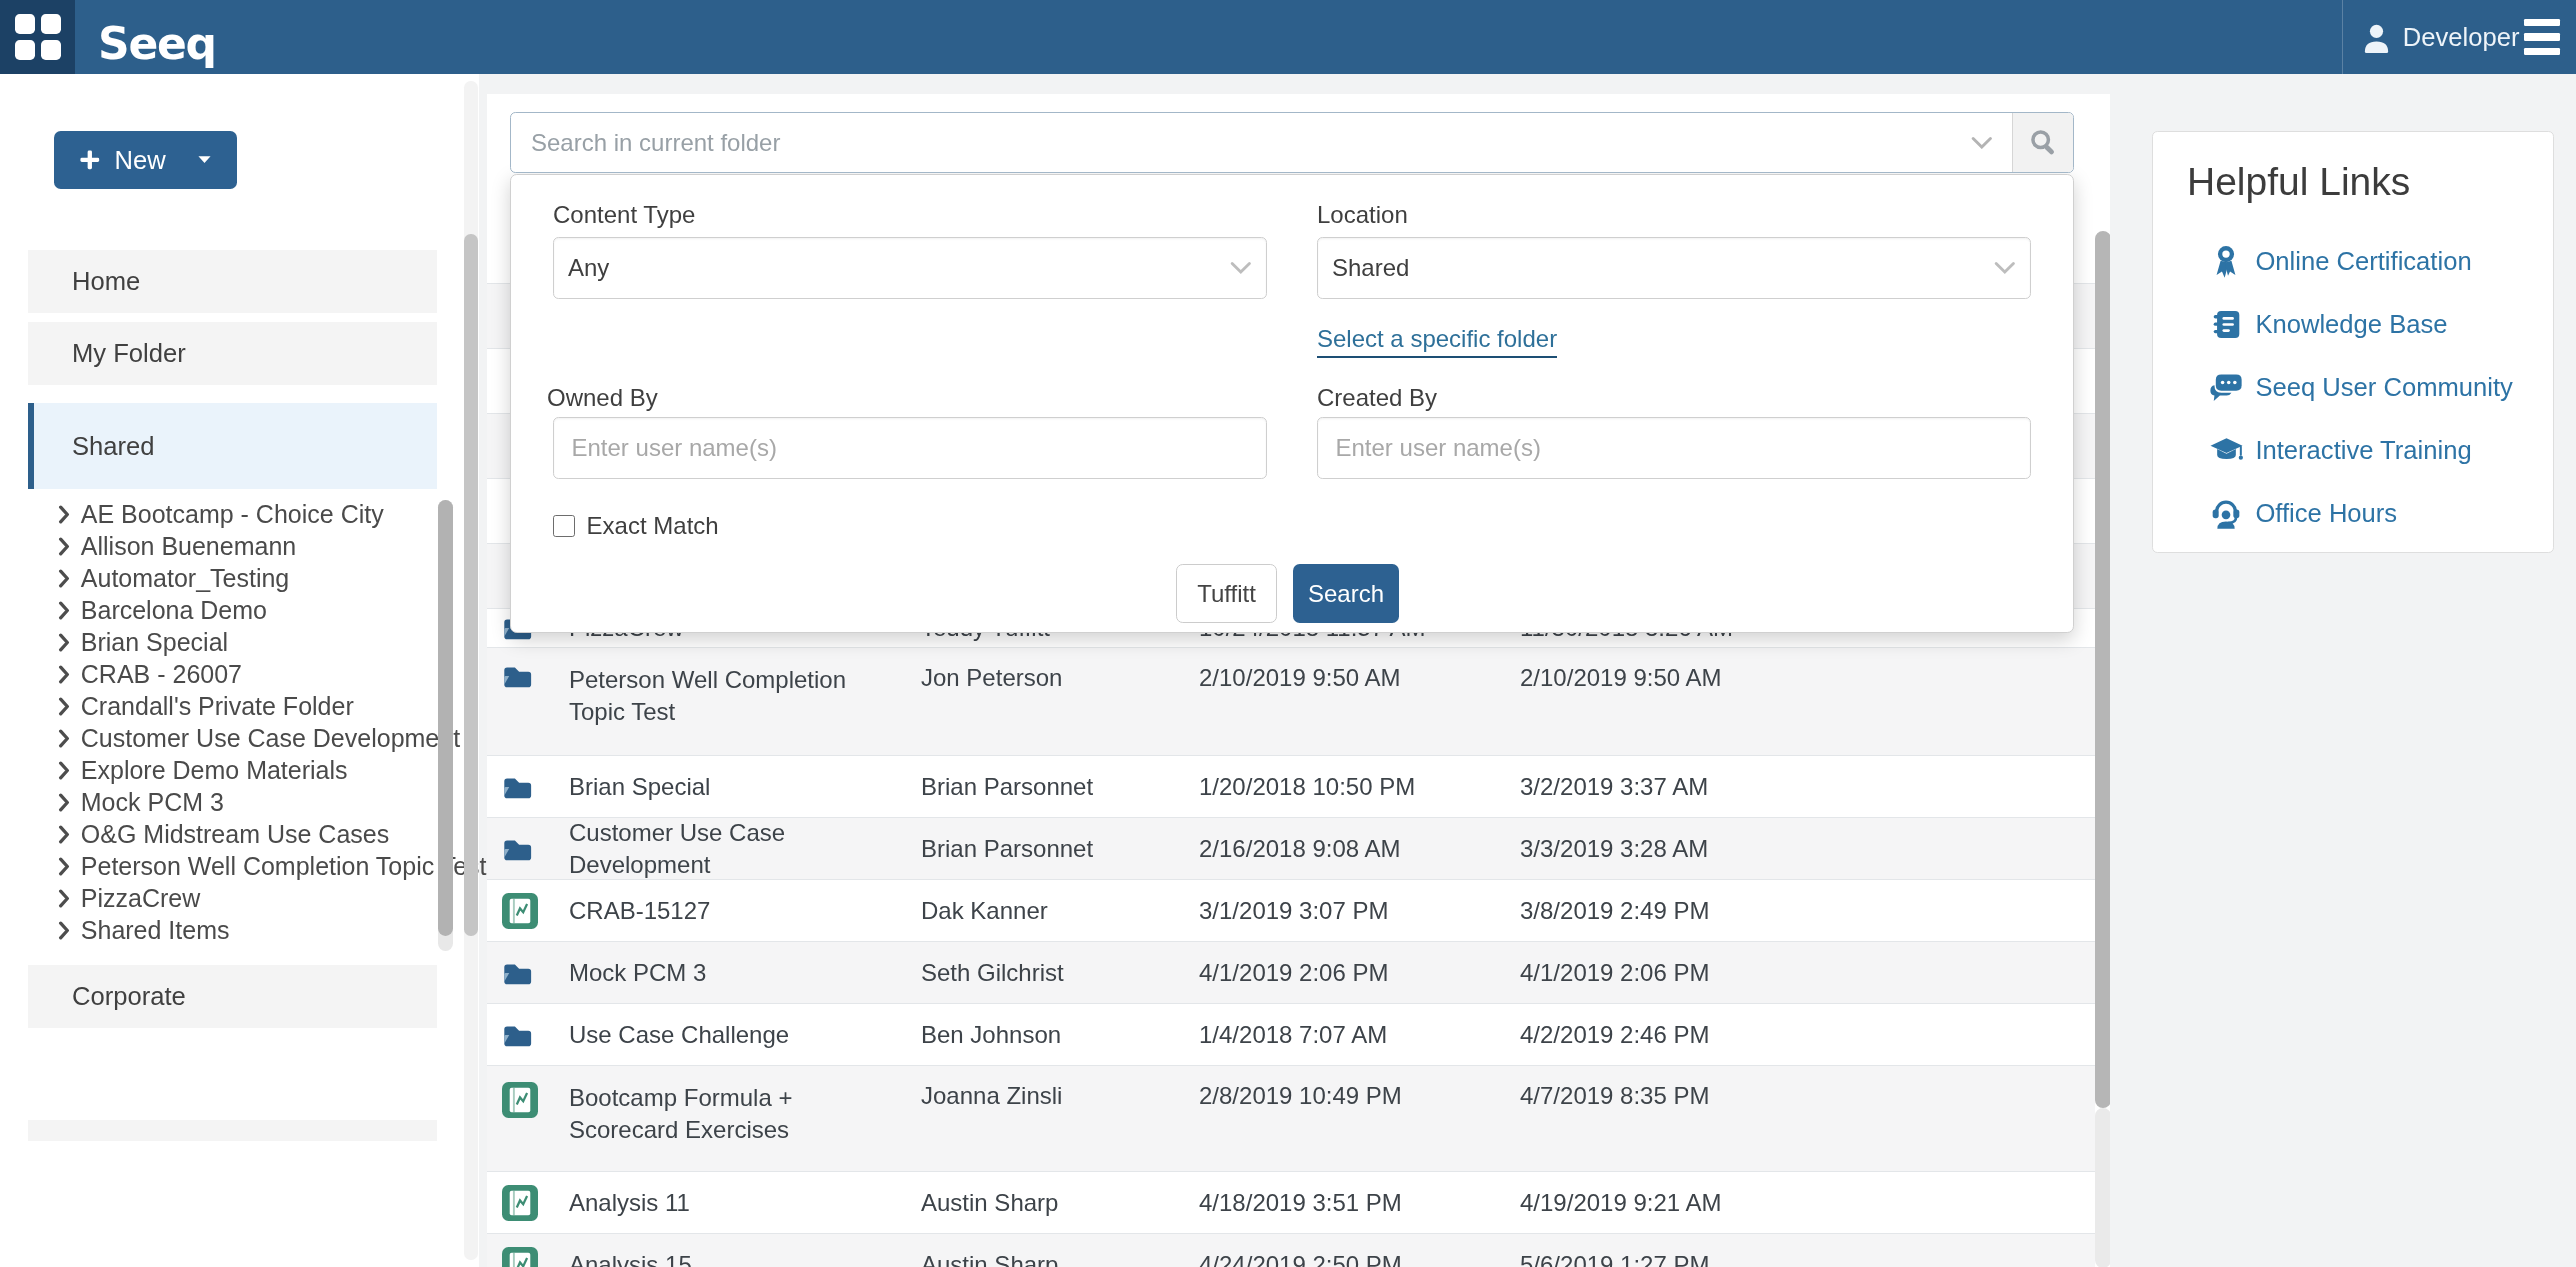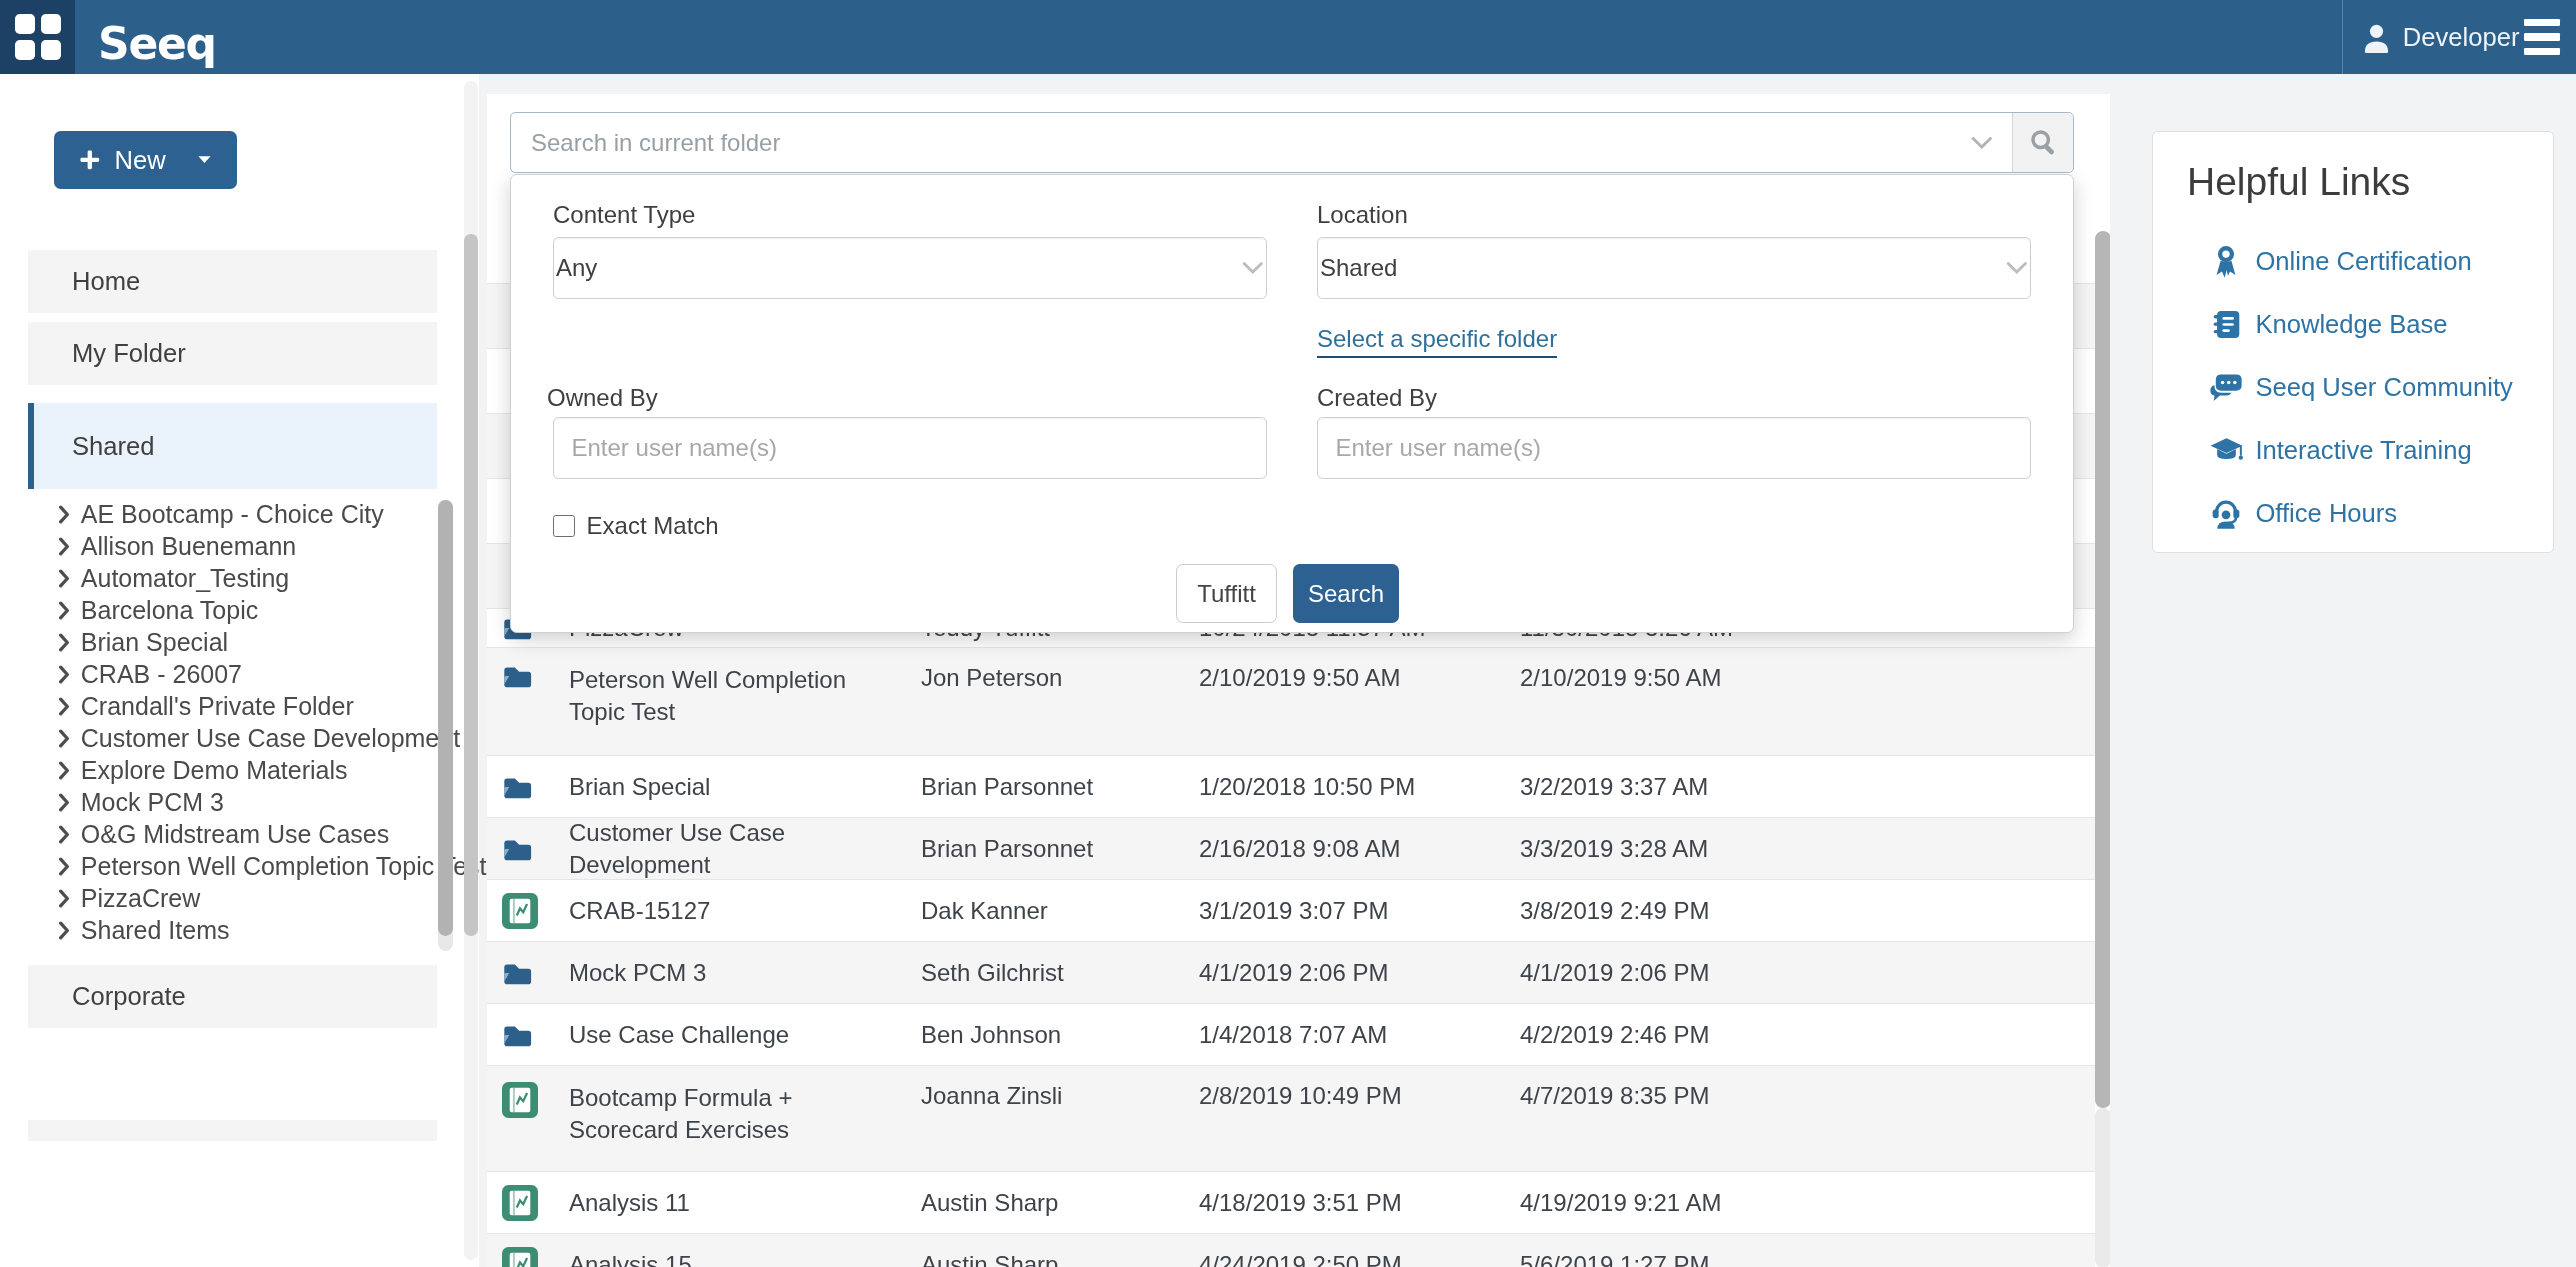--- a/index.html
+++ b/index.html
@@ -59,21 +59,21 @@
   
   .search-bar { position:absolute; left:510px; top:112px; width:1564px; height:61px; background:#fff; border:1.3px solid #a3b7c8; border-radius:5.4px; display:flex; align-items:stretch; z-index:30; overflow:hidden; }
   .search-input { flex:1; border:none; outline:none; font-size:24px; color:#3d4349; padding:0 20px; font-family:inherit; background:transparent; }
   .search-input::placeholder { color:#98a0a6; }
   .search-chevron { display:flex; align-items:center; padding-right:19px; cursor:pointer; }
   .search-btn { width:61px; background:#f2f2f2; border-left:1.3px solid #d6d6d6; display:flex; align-items:center; justify-content:center; cursor:pointer; }
   .panel { position:absolute; left:510px; top:174px; width:1564px; height:459px; background:#fff; border:1.3px solid #d0d0d0; border-radius:6.7px; box-shadow:0 6.7px 19px rgba(0,0,0,0.18); z-index:25; }
   .p-label { position:absolute; font-size:24px; color:#3f3f3f; }
   .l-ct { left:42px; top:25.6px; } .l-loc { left:806px; top:25.6px; }
   .l-own { left:36px; top:209px; } .l-cre { left:806px; top:209px; }
-  .p-select { position:absolute; width:714px; height:62px; border:1.3px solid #cfcfcf; border-radius:5.4px; background:#fff; display:flex; align-items:center; justify-content:space-between; padding:0 2px; font-size:24px; color:#3f3f3f; cursor:pointer; box-shadow:inset 0 1.3px 2px rgba(0,0,0,0.05); }
+  .p-select { position:absolute; width:714px; height:62px; border:1.3px solid #cfcfcf; border-radius:5.4px; background:#fff; display:flex; align-items:center; justify-content:space-between; padding:0 14px; font-size:24px; color:#3f3f3f; cursor:pointer; box-shadow:inset 0 1.3px 2px rgba(0,0,0,0.05); }
   .s-ct { left:42px; top:62px; } .s-loc { left:806px; top:62px; }
   .p-input { position:absolute; width:714px; height:62px; border:1.3px solid #cfcfcf; border-radius:5.4px; font-size:24px; color:#3f3f3f; padding:0 17.5px; outline:none; font-family:inherit; box-shadow:inset 0 1.3px 2px rgba(0,0,0,0.05); }
   .p-input::placeholder { color:#a8a8a8; }
   .i-own { left:42px; top:242px; } .i-cre { left:806px; top:242px; }
   .folder-link { position:absolute; left:806px; top:150px; font-size:24px; color:#2e7099; border-bottom:2px solid #1d4f74; padding-bottom:2.7px; cursor:pointer; }
   .exact { position:absolute; left:42px; top:337px; display:flex; align-items:center; gap:12px; }
   .exact input { appearance:none; -webkit-appearance:none; width:21.6px; height:21.6px; border:1.3px solid #6d6d6d; border-radius:2.7px; background:#fff; cursor:pointer; }
   .exact span { font-size:24px; color:#3f3f3f; }
   .btn-cancel { position:absolute; left:665px; top:389px; width:101px; height:59px; background:#fff; border:1.3px solid #ccc; border-radius:6.7px; font-size:24px; color:#444; cursor:pointer; font-family:inherit; }
   .btn-search { position:absolute; left:782px; top:389px; width:106px; height:59px; background:#2d6191; border:none; border-radius:6.7px; font-size:24px; color:#fff; cursor:pointer; font-family:inherit; }
@@ -154,21 +154,21 @@
       <div class="tree-item">
           <svg width="12" height="19" viewBox="0 0 18 28">
             <polyline points="4,3 14,14 4,25" stroke="#4d4d4d" stroke-width="5" fill="none" stroke-linecap="round" stroke-linejoin="round"></polyline>
           </svg>
           <span>Automator_Testing</span>
         </div>
       <div class="tree-item">
           <svg width="12" height="19" viewBox="0 0 18 28">
             <polyline points="4,3 14,14 4,25" stroke="#4d4d4d" stroke-width="5" fill="none" stroke-linecap="round" stroke-linejoin="round"></polyline>
           </svg>
-          <span>Barcelona Topic</span>
+          <span>Barcelona Demo</span>
         </div>
       <div class="tree-item">
           <svg width="12" height="19" viewBox="0 0 18 28">
             <polyline points="4,3 14,14 4,25" stroke="#4d4d4d" stroke-width="5" fill="none" stroke-linecap="round" stroke-linejoin="round"></polyline>
           </svg>
           <span>Brian Special</span>
         </div>
       <div class="tree-item">
           <svg width="12" height="19" viewBox="0 0 18 28">
             <polyline points="4,3 14,14 4,25" stroke="#4d4d4d" stroke-width="5" fill="none" stroke-linecap="round" stroke-linejoin="round"></polyline>

